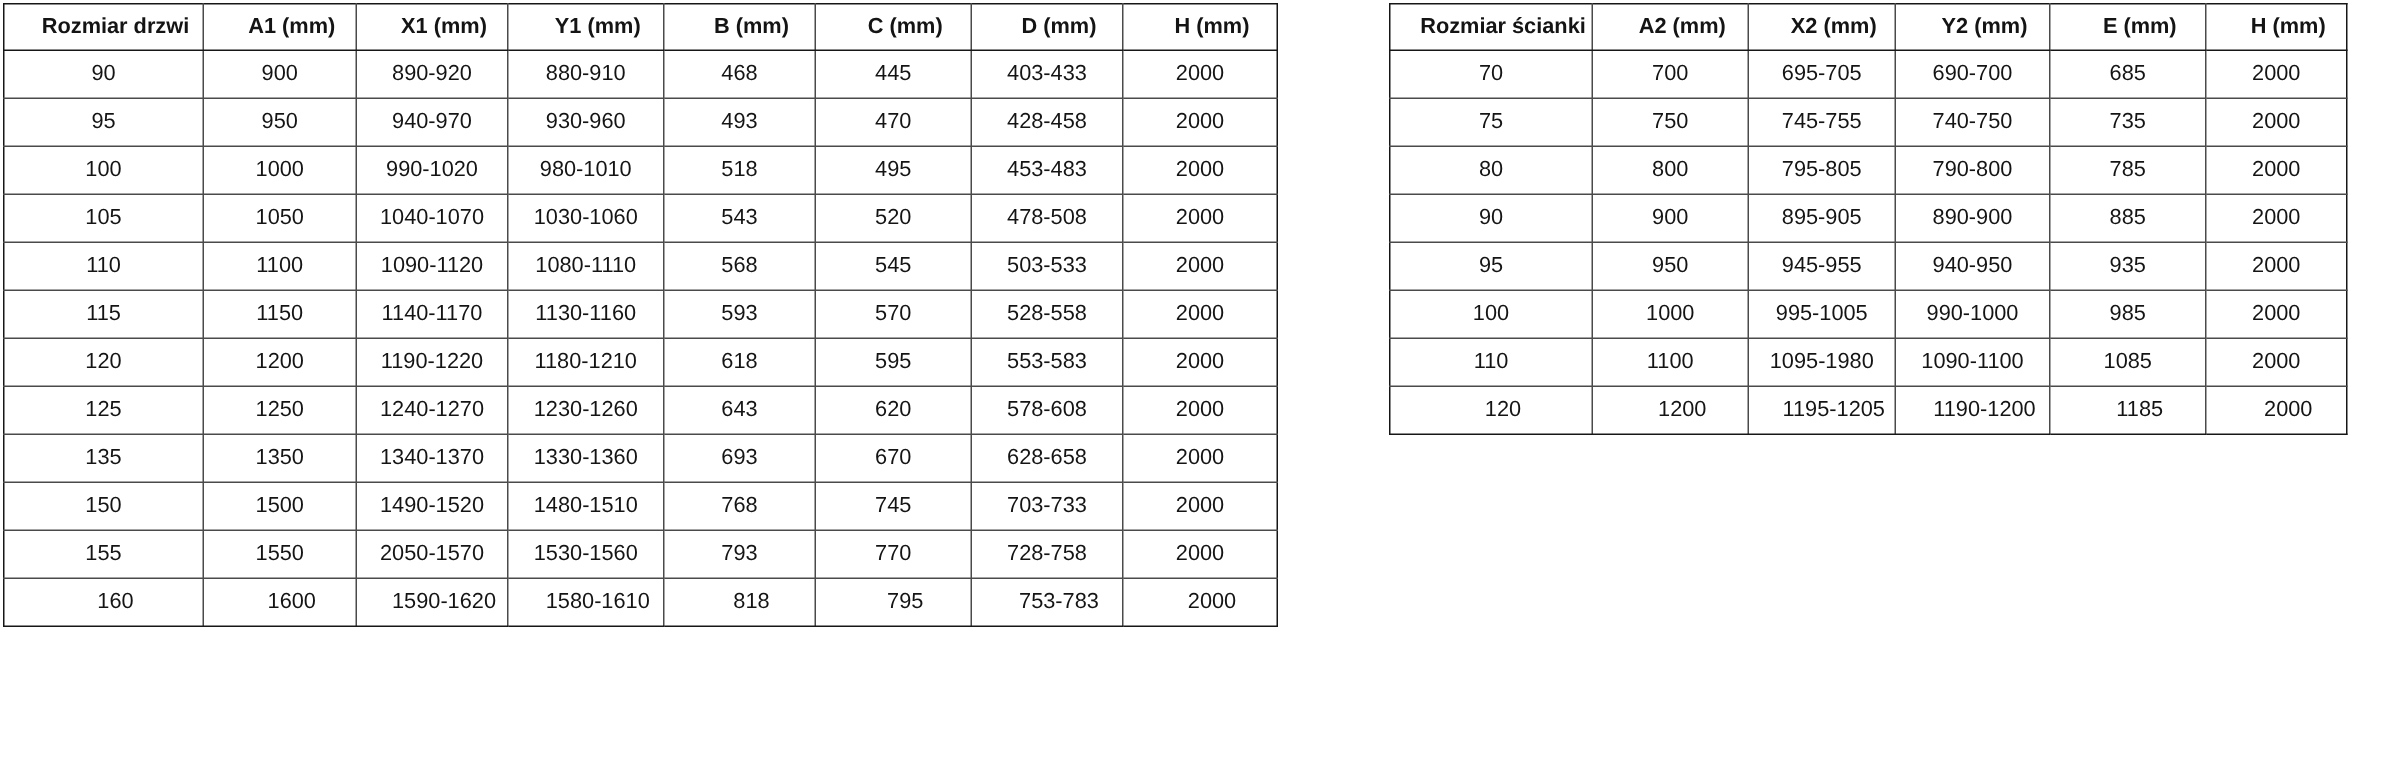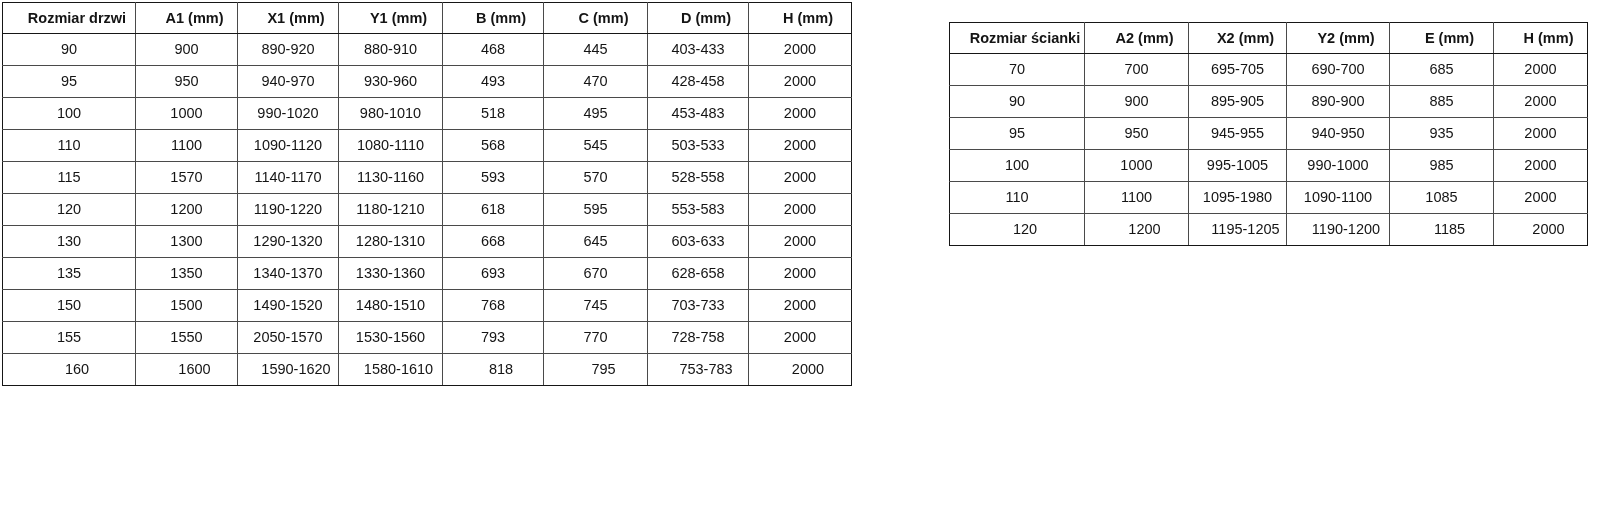--- a/index.html
+++ b/index.html
@@ -37,21 +37,21 @@
     font-weight: bold;
     height: 30px;
   }
   
   .dim-table tr:first-child > * { border-top: 1px solid #161616; }
   .dim-table tr:last-child  > * { border-bottom: 1px solid #161616; padding-left: 16px; }
   .dim-table tr > *:first-child { border-left: 1px solid #161616; }
   .dim-table tr > *:last-child  { border-right: 1px solid #161616; }
 
   .t-door { left: 2px;   width: 849px; }
-  .t-wall { left: 949px; width: 638px; margin-top: 20px; }
+  .t-wall { left: 926px; width: 638px; }
 </style>
 </head>
 <body>
 
 <table class="dim-table t-door">
   <colgroup>
     <col style="width:133px">
     <col style="width:102px">
     <col style="width:101px">
     <col style="width:104px">
@@ -97,57 +97,67 @@
         <td>100</td>
         <td>1000</td>
         <td>990-1020</td>
         <td>980-1010</td>
         <td>518</td>
         <td>495</td>
         <td>453-483</td>
         <td>2000</td>
       </tr>
       <tr>
+        <td>105</td>
+        <td>1050</td>
+        <td>1040-1070</td>
+        <td>1030-1060</td>
+        <td>543</td>
+        <td>520</td>
+        <td>478-508</td>
+        <td>2000</td>
+      </tr>
+      <tr>
         <td>110</td>
         <td>1100</td>
         <td>1090-1120</td>
         <td>1080-1110</td>
         <td>568</td>
         <td>545</td>
         <td>503-533</td>
         <td>2000</td>
       </tr>
       <tr>
         <td>115</td>
-        <td>1570</td>
+        <td>1150</td>
         <td>1140-1170</td>
         <td>1130-1160</td>
         <td>593</td>
         <td>570</td>
         <td>528-558</td>
         <td>2000</td>
       </tr>
       <tr>
         <td>120</td>
         <td>1200</td>
         <td>1190-1220</td>
         <td>1180-1210</td>
         <td>618</td>
         <td>595</td>
         <td>553-583</td>
         <td>2000</td>
       </tr>
       <tr>
-        <td>130</td>
-        <td>1300</td>
-        <td>1290-1320</td>
-        <td>1280-1310</td>
-        <td>668</td>
-        <td>645</td>
-        <td>603-633</td>
+        <td>125</td>
+        <td>1250</td>
+        <td>1240-1270</td>
+        <td>1230-1260</td>
+        <td>643</td>
+        <td>620</td>
+        <td>578-608</td>
         <td>2000</td>
       </tr>
       <tr>
         <td>135</td>
         <td>1350</td>
         <td>1340-1370</td>
         <td>1330-1360</td>
         <td>693</td>
         <td>670</td>
         <td>628-658</td>
@@ -208,20 +218,36 @@
   <tbody>
       <tr>
         <td>70</td>
         <td>700</td>
         <td>695-705</td>
         <td>690-700</td>
         <td>685</td>
         <td>2000</td>
       </tr>
       <tr>
+        <td>75</td>
+        <td>750</td>
+        <td>745-755</td>
+        <td>740-750</td>
+        <td>735</td>
+        <td>2000</td>
+      </tr>
+      <tr>
+        <td>80</td>
+        <td>800</td>
+        <td>795-805</td>
+        <td>790-800</td>
+        <td>785</td>
+        <td>2000</td>
+      </tr>
+      <tr>
         <td>90</td>
         <td>900</td>
         <td>895-905</td>
         <td>890-900</td>
         <td>885</td>
         <td>2000</td>
       </tr>
       <tr>
         <td>95</td>
         <td>950</td>

